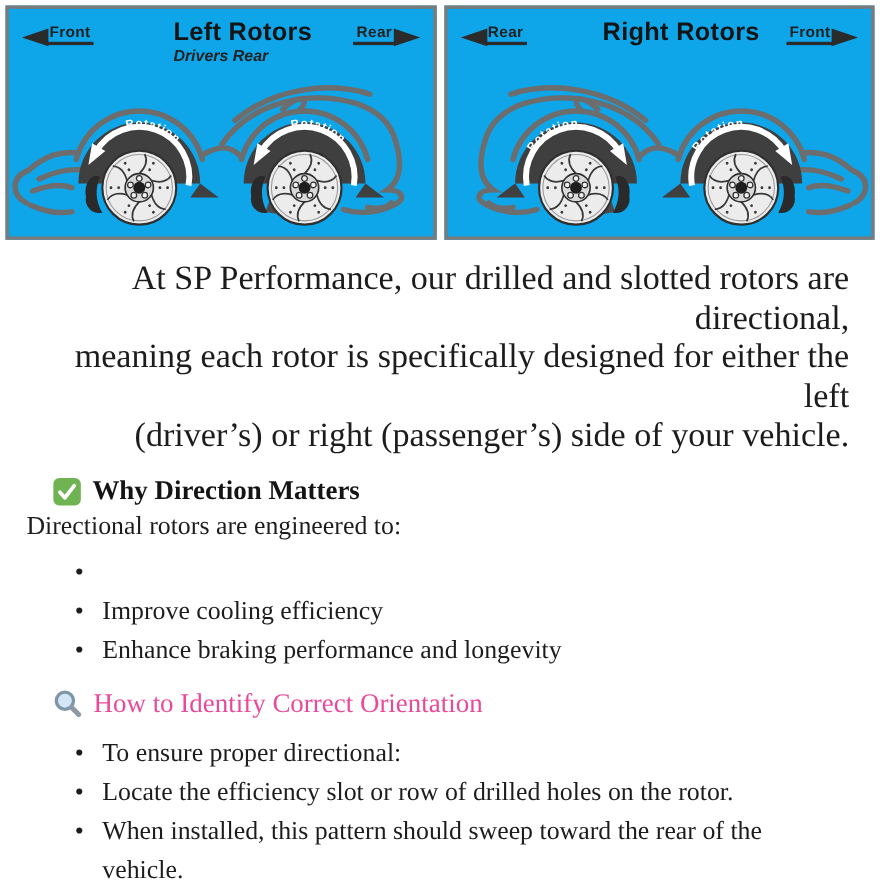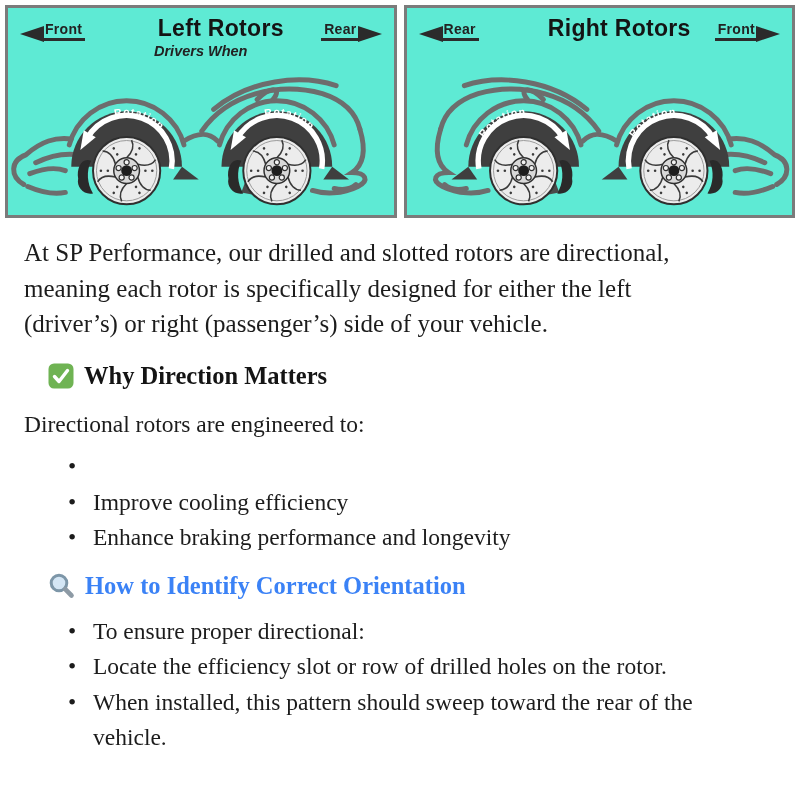--- a/index.html
+++ b/index.html
@@ -1,38 +1,38 @@
 <!DOCTYPE html>
 <html><head>
 <meta charset="utf-8">
 <style>
   html,body{margin:0;padding:0;background:#ffffff;width:800px;height:800px;overflow:hidden;}
   body{font-family:"Liberation Serif","DejaVu Serif",serif;color:#1c1c1c;}
 
   
   .panels{display:flex;gap:7px;padding:5px 5px 0 5px;}
-  .panel{flex:1;border:3px solid #7b7b7b;background:#5eead4;box-sizing:border-box;height:213px;overflow:hidden;}
+  .panel{flex:1;border:3px solid #7b7b7b;background:#0ea5e9;box-sizing:border-box;height:213px;overflow:hidden;}
   .panel-header{position:relative;height:52px;padding-top:7px;}
   .dir{position:absolute;top:12px;display:flex;align-items:center;font:bold 14px "Liberation Sans",sans-serif;color:#222;}
   .dir.left{left:12px;}
   .dir.right{right:12px;}
   .dir .lbl{border-bottom:3px solid #2b2b2b;padding:0 3px 1px 3px;letter-spacing:0.3px;}
   .tri-left{width:0;height:0;border-top:8px solid transparent;border-bottom:8px solid transparent;border-right:24px solid #2b2b2b;margin-right:-2px;margin-top:6px;}
   .tri-right{width:0;height:0;border-top:8px solid transparent;border-bottom:8px solid transparent;border-left:24px solid #2b2b2b;margin-left:-2px;margin-top:6px;}
   .panel-title{text-align:center;font:800 23px "Liberation Sans",sans-serif;color:#141414;letter-spacing:0.3px;padding-left:40px;}
   .panel-sub{text-align:center;font:italic bold 14.5px "Liberation Sans",sans-serif;color:#222;margin-top:1px;}
   .car-svg{display:block;width:100%;height:150px;}
 
   
   .content{padding:17px 28px 0 24px;}
-  .para{font-size:25px;line-height:35.5px;white-space:pre-line;}
+  .para{font-size:31px;line-height:35.5px;white-space:pre-line;text-align:right;}
   .h-row{display:flex;align-items:center;gap:10px;margin-top:20px;padding-left:24px;}
   .h1-text{font-size:24.5px;font-weight:bold;color:#141414;}
-  .h2-text{font-size:24.5px;font-weight:bold;color:#3b82f6;}
-  .lead{font-size:23.5px;line-height:35.5px;margin-top:17px;}
+  .h2-text{font-size:24.5px;font-weight:normal;color:#ec4899;}
+  .lead{font-size:23.5px;line-height:35.5px;margin-top:0;}
   ul.blist{list-style:none;margin:7px 0 0 0;padding:0 0 0 44px;}
   ul.blist li{display:flex;}
   .bullet{width:25px;font-size:23.5px;line-height:35.5px;flex-shrink:0;}
   .btxt{font-size:23.5px;line-height:35.5px;white-space:pre-line;}
   .hidden-defs{position:absolute;width:0;height:0;}
 </style>
 </head>
 <body>
 
 <svg class="hidden-defs" aria-hidden="true">
@@ -115,21 +115,21 @@
 
 <div class="panels">
 
   <div class="panel">
     <div class="panel-header">
       <div class="dir left">
         <span class="tri-left"></span>
         <span class="lbl">Front</span>
       </div>
       <div class="panel-title">Left Rotors</div>
-      <div class="panel-sub">Drivers When</div>
+      <div class="panel-sub">Drivers Rear</div>
       <div class="dir right">
         <span class="lbl">Rear</span>
         <span class="tri-right"></span>
       </div>
     </div>
     <svg class="car-svg" viewBox="0 0 390 150">
       <defs>
         <path id="tpA1" d="M100.6,52.3 A46,46 0 0 1 163.2,78.3" fill="none"></path>
         <path id="tpA2" d="M252.6,52.3 A46,46 0 0 1 315.2,78.3" fill="none"></path>
       </defs>

